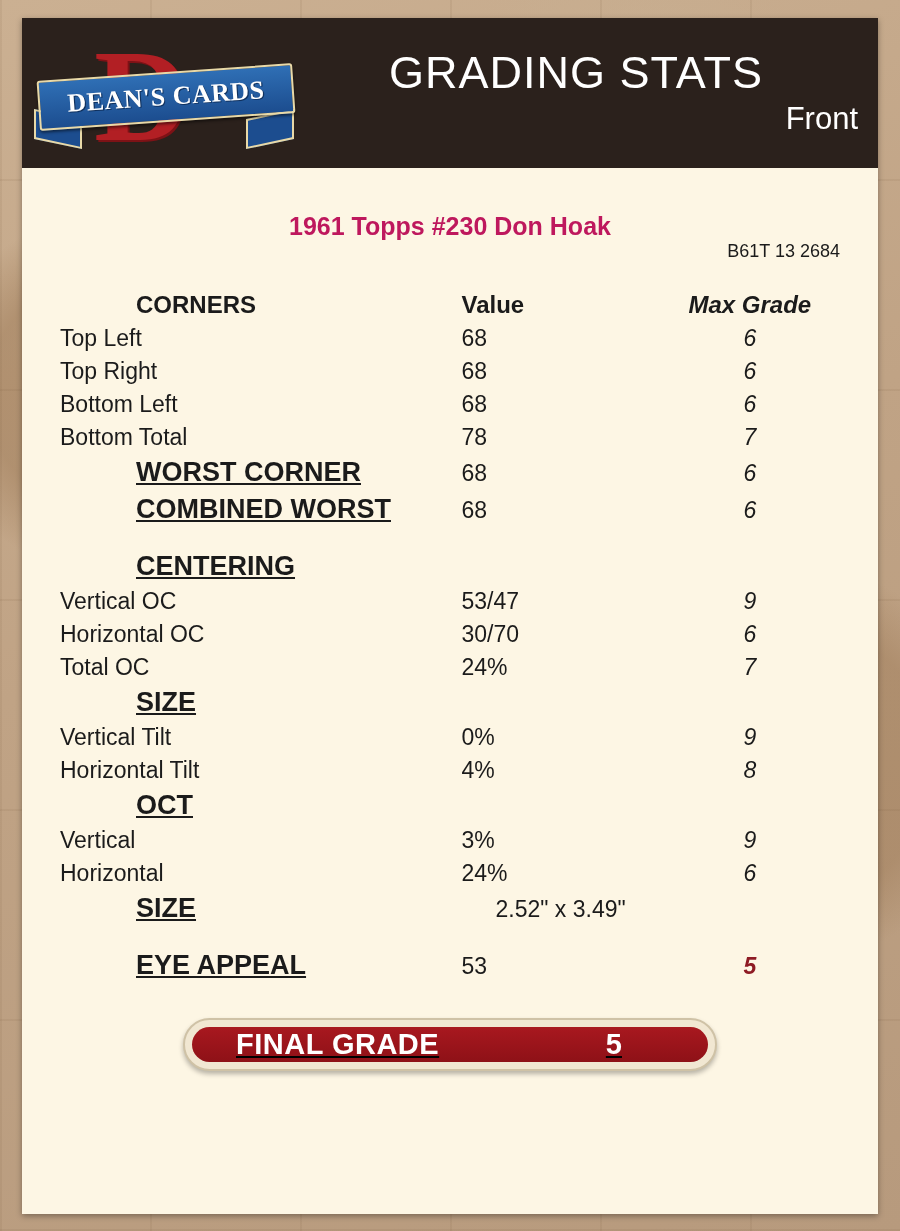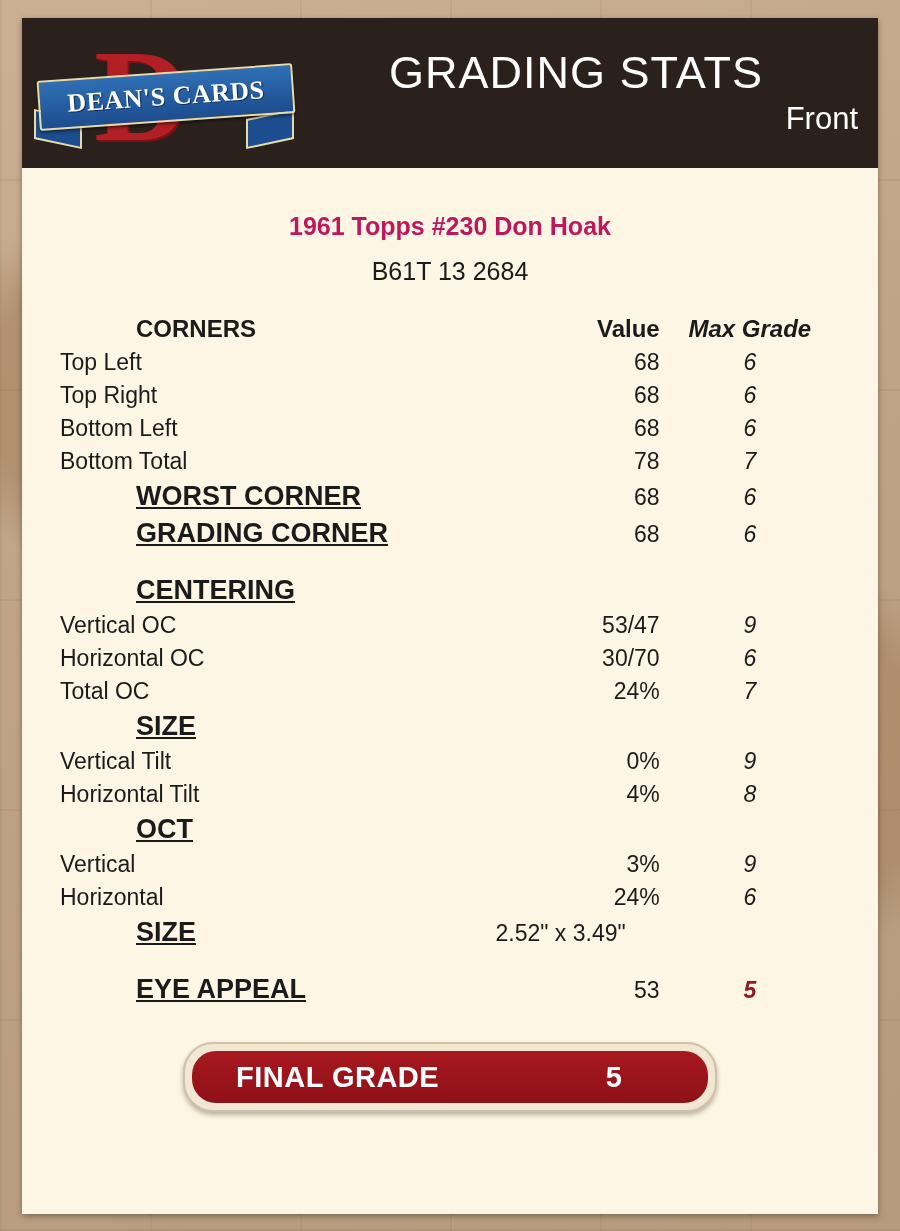--- a/index.html
+++ b/index.html
@@ -122,38 +122,38 @@
     padding: 0 38px;
   }
   .card-title {
     text-align: center;
     font-size: 25px;
     font-weight: bold;
     color: #be185d;
     margin-top: 44px;
   }
   .card-serial {
-    text-align: center;
-    font-size: 25px;
+    text-align: right;
+    font-size: 18px;
     color: #1b1b1b;
-    margin-top: 16px;
+    margin-top: 0;
   }
   table.stats {
     width: 100%;
     border-collapse: collapse;
     margin-top: 26px;
     color: #1b1b1b;
   }
   table.stats td {
     font-size: 23px;
     padding: 3px 0;
     vertical-align: baseline;
   }
   td.c-label  { width: 340px; padding-left: 98px; }
-  td.c-value  { width: 210px; text-align: right; }
+  td.c-value  { width: 210px; text-align: left; }
   td.c-grade  { width: 190px; text-align: center; font-style: italic; }
   tr.section td.c-label {
     font-weight: bold;
     padding-left: 76px;
     font-size: 27px;
     text-decoration: underline;
   }
   tr.head td { font-weight: bold; font-size: 24px; }
   tr.head td.c-label { padding-left: 76px; }
   tr.gap td { height: 20px; padding: 0; }
@@ -168,26 +168,27 @@
     width: 516px;
     background: #f1e7d2;
     border: 2px solid #cfc2a6;
     border-radius: 30px;
     padding: 7px;
     box-shadow: 0 3px 5px rgba(0,0,0,0.28);
   }
   .final-bar {
     background: linear-gradient(180deg, #a8181f 0%, #8e1117 100%);
     border-radius: 24px;
-    height: 52px;
+    height: 35px;
     display: flex;
     align-items: center;
     justify-content: space-between;
     padding: 0 38px 0 44px;
     box-sizing: border-box;
+    text-decoration: underline;
   }
   .final-label {
     color: #ffffff;
     font-size: 29px;
     font-weight: bold;
     letter-spacing: 0.5px;
   }
   .final-value {
     color: #ffffff;
     font-size: 29px;
@@ -253,21 +254,21 @@
           <td class="c-value">78</td>
           <td class="c-grade">7</td>
         </tr>
 
         <tr class="section">
           <td class="c-label">WORST CORNER</td>
           <td class="c-value">68</td>
           <td class="c-grade">6</td>
         </tr>
         <tr class="section">
-          <td class="c-label">GRADING CORNER</td>
+          <td class="c-label">COMBINED WORST</td>
           <td class="c-value">68</td>
           <td class="c-grade">6</td>
         </tr>
 
         <tr class="gap">
             <td colspan="3"></td>
           </tr>
 
         <tr class="section">
           <td class="c-label">CENTERING</td>

